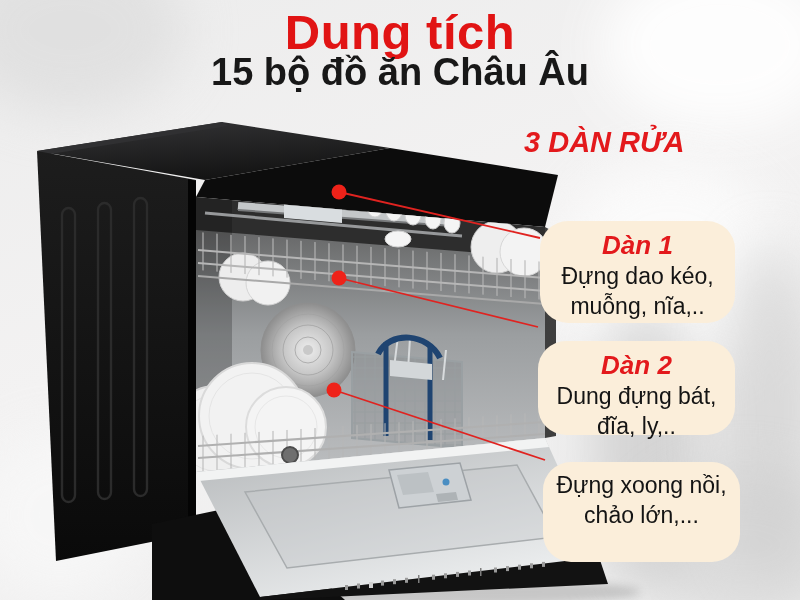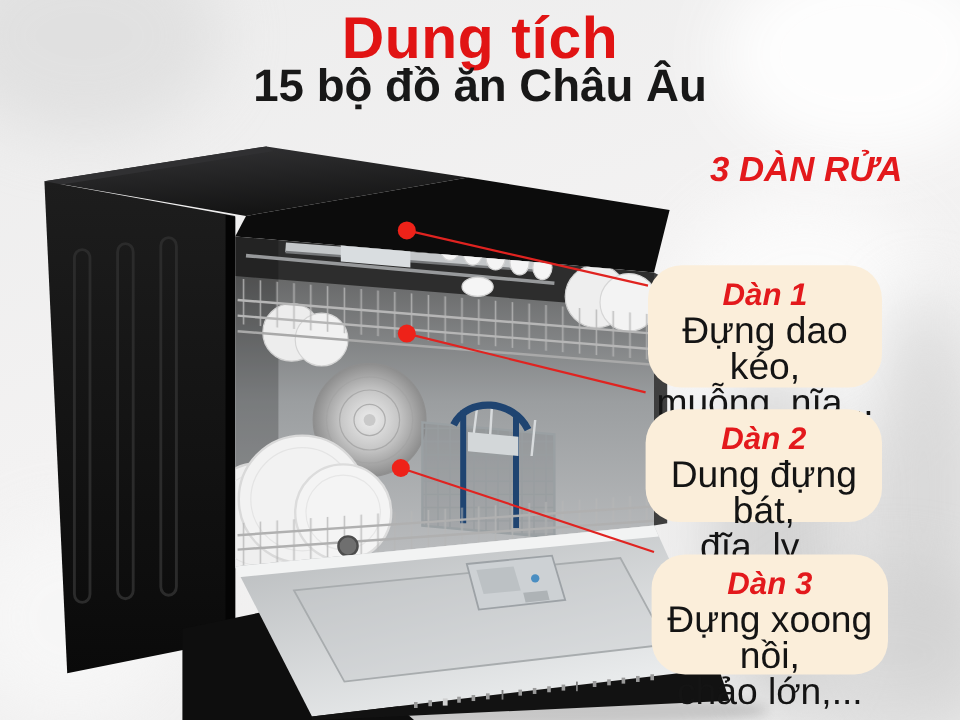--- a/index.html
+++ b/index.html
@@ -21,29 +21,29 @@
 
   .title{
     position:absolute;left:0;right:0;top:4px;text-align:center;
     font-size:49px;font-weight:bold;color:#e11414;letter-spacing:.5px;
   }
   .subtitle{
     position:absolute;left:0;right:0;top:51px;text-align:center;
     font-size:38px;font-weight:bold;color:#181818;
   }
   .section-heading{
-    position:absolute;left:524px;top:126px;width:228px;text-align:right;
+    position:absolute;left:524px;top:126px;width:228px;text-align:left;
     font-size:29px;font-weight:bold;font-style:italic;color:#e3191c;
   }
   .card{
     position:absolute;background:#fbeeda;border-radius:28px;text-align:center;
     box-sizing:border-box;padding-top:8px;margin-top:47px;
   }
   .card-label{font-size:26px;font-weight:bold;font-style:italic;color:#e3191c;line-height:32px;}
-  .card-body{font-size:31px;color:#141414;line-height:30px;white-space:pre-line;}
+  .card-body{font-size:23px;color:#141414;line-height:30px;white-space:pre-line;}
   .card1{left:540px;top:174px;width:195px;height:102px;}
   .card2{left:538px;top:294px;width:197px;height:94px;}
   .card3{left:543px;top:415px;width:197px;height:100px;}
 </style>
 </head>
 <body>
 
 <div class="stage">
 
   <div class="bokeh bk1"></div>
@@ -244,18 +244,17 @@
     <div class="card-label">Dàn 1</div>
     <div class="card-body">Đựng dao kéo,
 muỗng, nĩa,..</div>
   </div>
   <div class="card card2">
     <div class="card-label">Dàn 2</div>
     <div class="card-body">Dung đựng bát,
 đĩa, ly,..</div>
   </div>
   <div class="card card3">
-    <div class="card-label">Dàn 3</div>
     <div class="card-body">Đựng xoong nồi,
 chảo lớn,...</div>
   </div>
 
 </div>
 
 </body></html>

